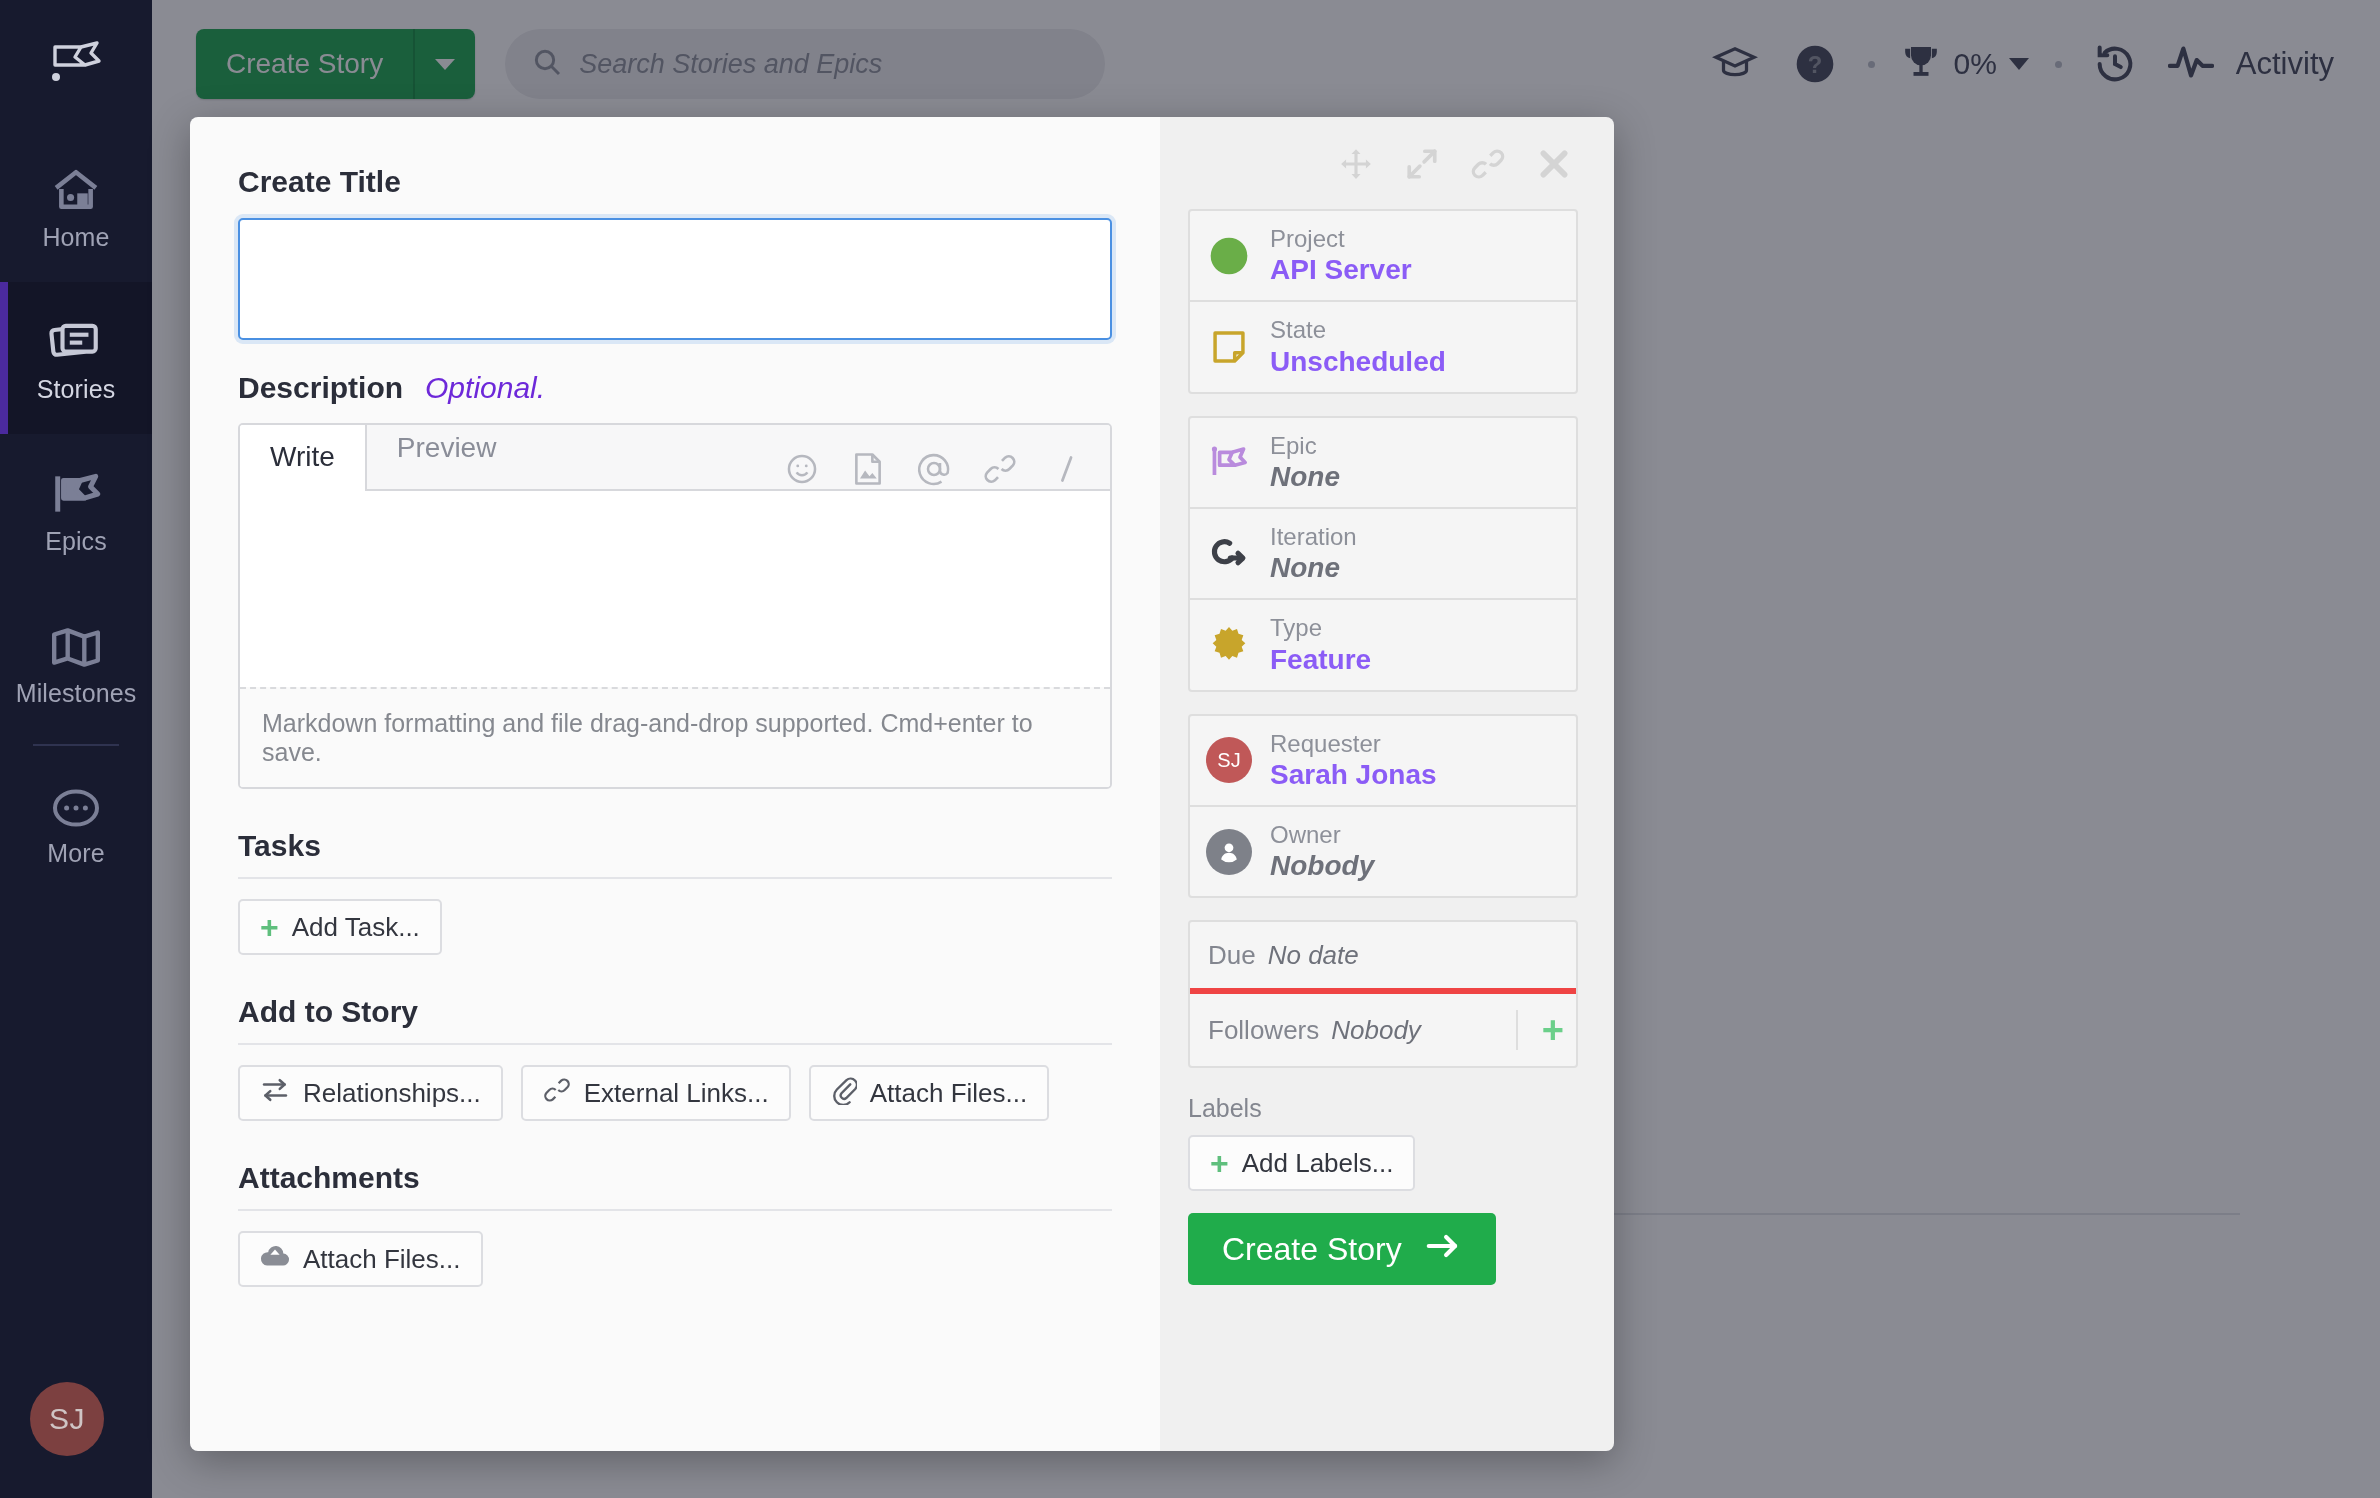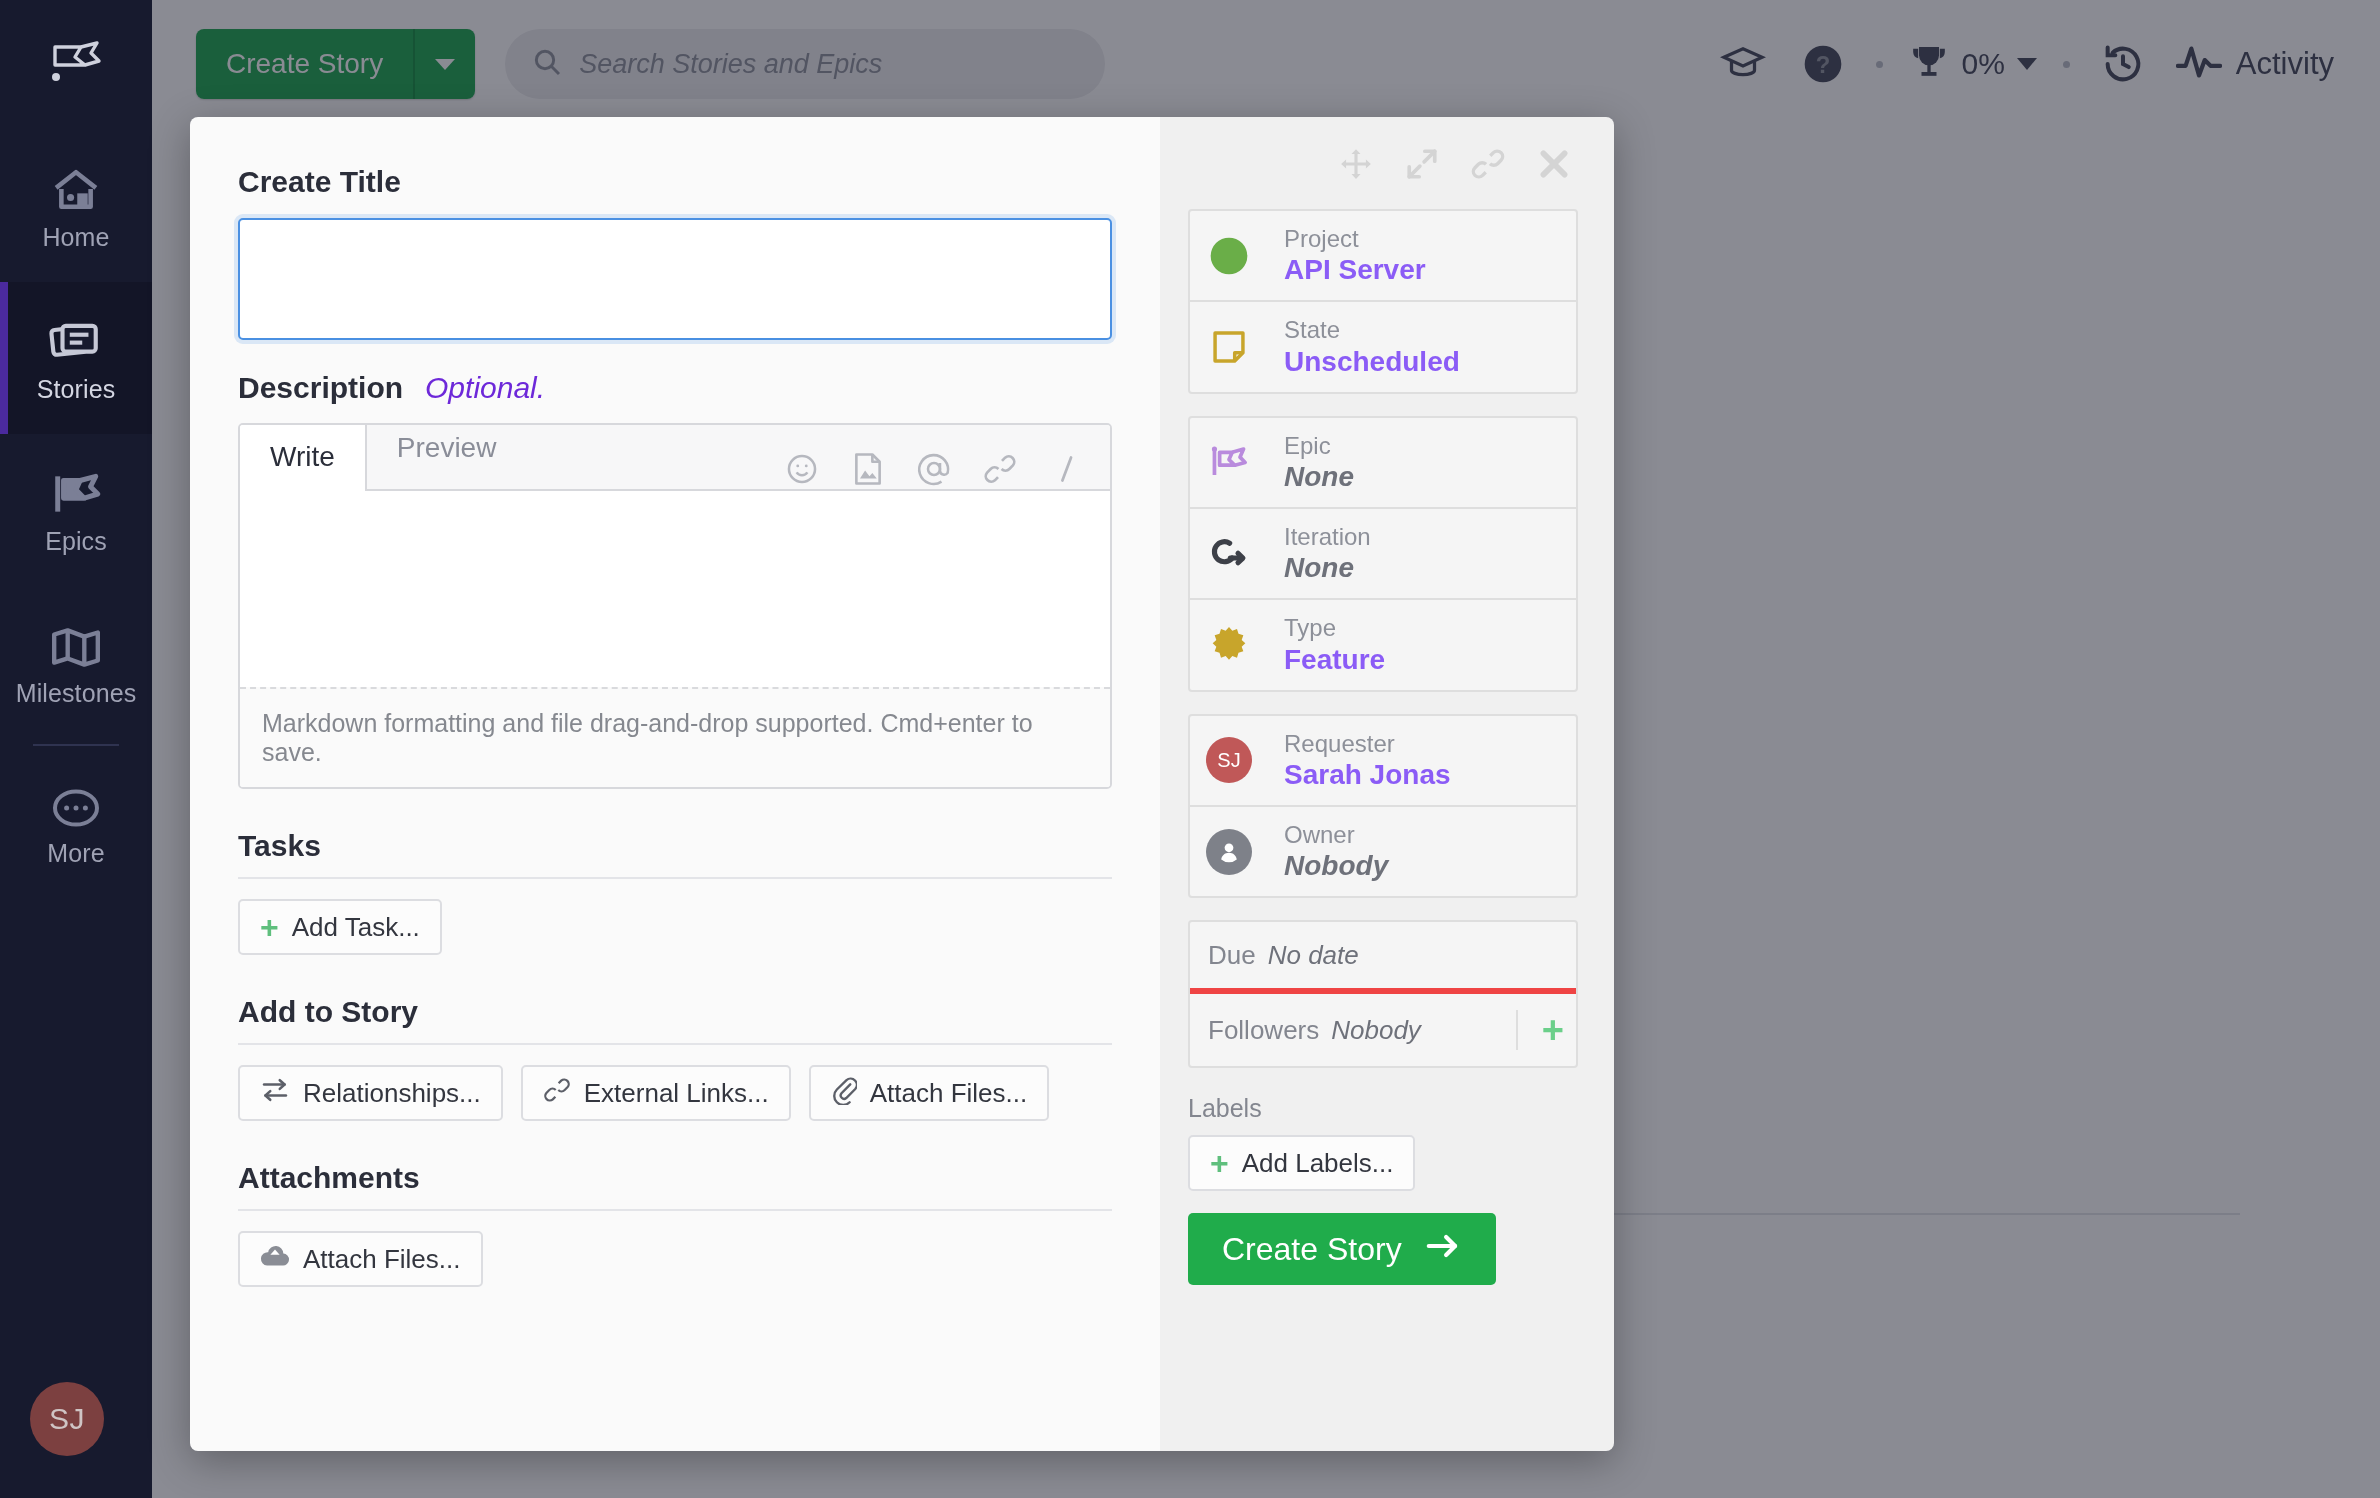--- a/index.html
+++ b/index.html
@@ -193,21 +193,21 @@
   }
   .tb-trophy .pct { font-size: 30px; }
   .tb-trophy .cr {
     border-left: 10px solid transparent;
     border-right: 10px solid transparent;
     border-top: 12px solid #3e4255;
   }
   .tb-activity {
     display: flex;
     align-items: center;
-    gap: 14px;
+    gap: 22px;
     cursor: pointer;
     color: #3e4255;
   }
   .tb-activity .lbl { font-size: 31px; }
 
   
   .bg-main {
     position: absolute;
     left: 152px; top: 128px;
     right: 0; bottom: 0;
@@ -445,21 +445,21 @@
   .meta-group {
     background: #f5f5f5;
     border: 2px solid #dedede;
     border-radius: 4px;
     margin-top: 22px;
     overflow: hidden;
   }
   .meta-row {
     display: flex;
     align-items: center;
-    gap: 32px;
+    gap: 18px;
     padding: 14px 16px;
     border-bottom: 2px solid #dedede;
     cursor: pointer;
     min-height: 80px;
   }
   .meta-row:last-child { border-bottom: none; }
   .meta-ico {
     width: 46px;
     height: 46px;
     flex: 0 0 46px;

